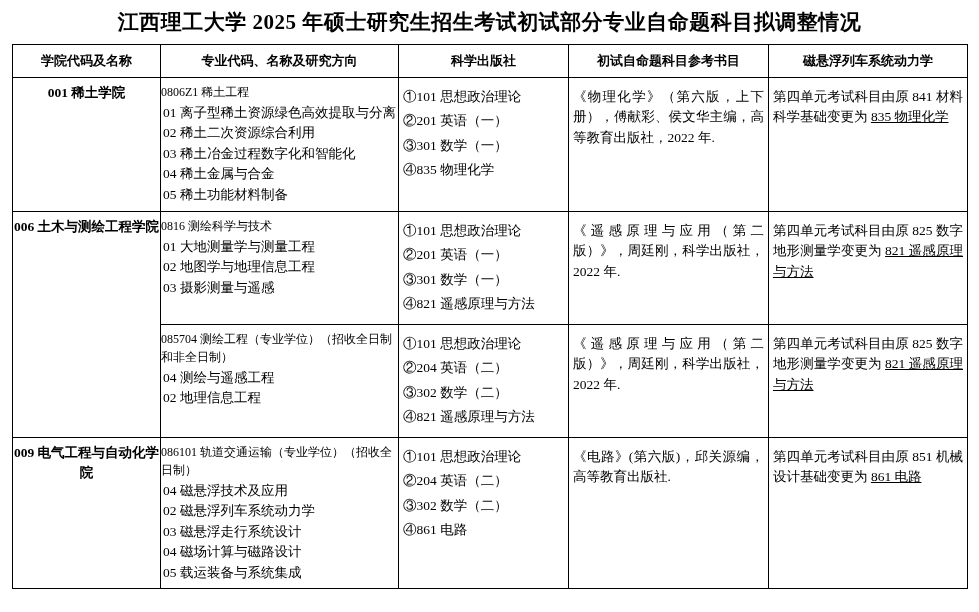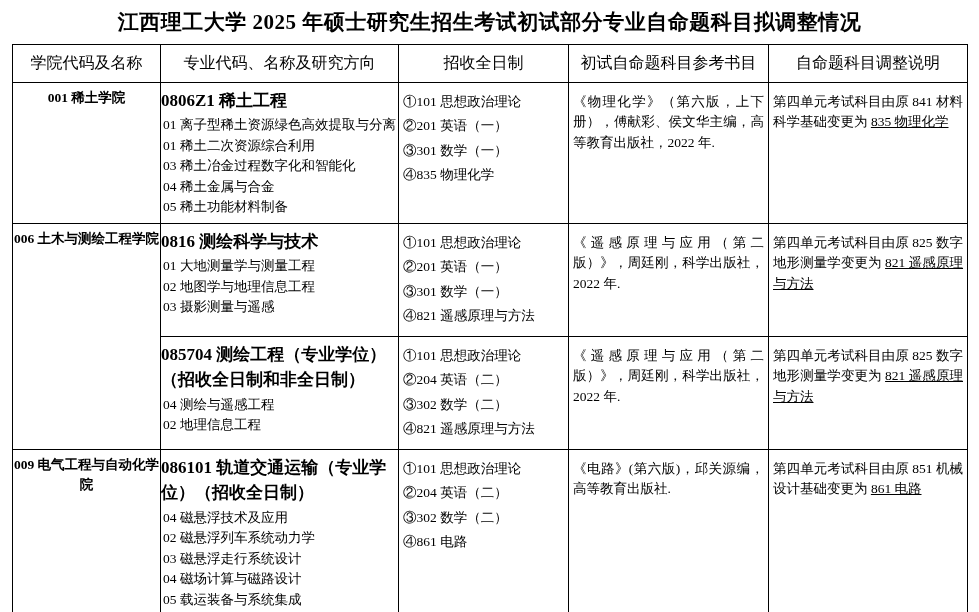--- a/index.html
+++ b/index.html
@@ -39,40 +39,40 @@
   table.main th, table.main td {
     border: 1px solid #000000;
     vertical-align: top;
     padding: 5px 0;
     font-size: 13.5px;
     line-height: 1.52;
   }
   table.main th {
     text-align: center;
     vertical-align: middle;
-    font-weight: normal;
-    font-size: 16px;
+    font-weight: bold;
+    font-size: 13px;
     padding: 6px 4px;
   }
   .col-college { width: 148px; }
   .col-major   { width: 238px; }
   .col-subject { width: 170px; }
   .col-books   { width: 200px; }
   .col-note    { width: 199px; }
 
   td.college {
     text-align: center;
     vertical-align: middle;
     font-weight: bold;
     font-size: 14.5px;
     line-height: 1.6;
   }
   .major-code {
-    font-weight: bold;
-    font-size: 17px;
+    font-weight: normal;
+    font-size: 12px;
     margin-bottom: 2px;
     line-height: 1.5;
   }
   .major-dirs {
     padding-left: 2px;
   }
   .major-dirs div {
     text-indent: 0;
     padding-left: 14px;
     text-indent: -14px;
@@ -101,33 +101,33 @@
       <col class="col-college">
       <col class="col-major">
       <col class="col-subject">
       <col class="col-books">
       <col class="col-note">
     </colgroup>
     <thead>
       <tr>
         <th>学院代码及名称</th>
         <th>专业代码、名称及研究方向</th>
-        <th>招收全日制</th>
+        <th>科学出版社</th>
         <th>初试自命题科目参考书目</th>
-        <th>自命题科目调整说明</th>
+        <th>磁悬浮列车系统动力学</th>
       </tr>
     </thead>
     <tbody>
         <tr>
           <td class="college">001 稀土学院</td>
           <td>
             <div class="major-code">0806Z1 稀土工程</div>
             <div class="major-dirs">
               <div>01 离子型稀土资源绿色高效提取与分离</div>
-              <div>01 稀土二次资源综合利用</div>
+              <div>02 稀土二次资源综合利用</div>
               <div>03 稀土冶金过程数字化和智能化</div>
               <div>04 稀土金属与合金</div>
               <div>05 稀土功能材料制备</div>
             </div>
           </td>
           <td>
             <div class="subject-list">
               <div>①101 思想政治理论</div>
               <div>②201 英语（一）</div>
               <div>③301 数学（一）</div>

